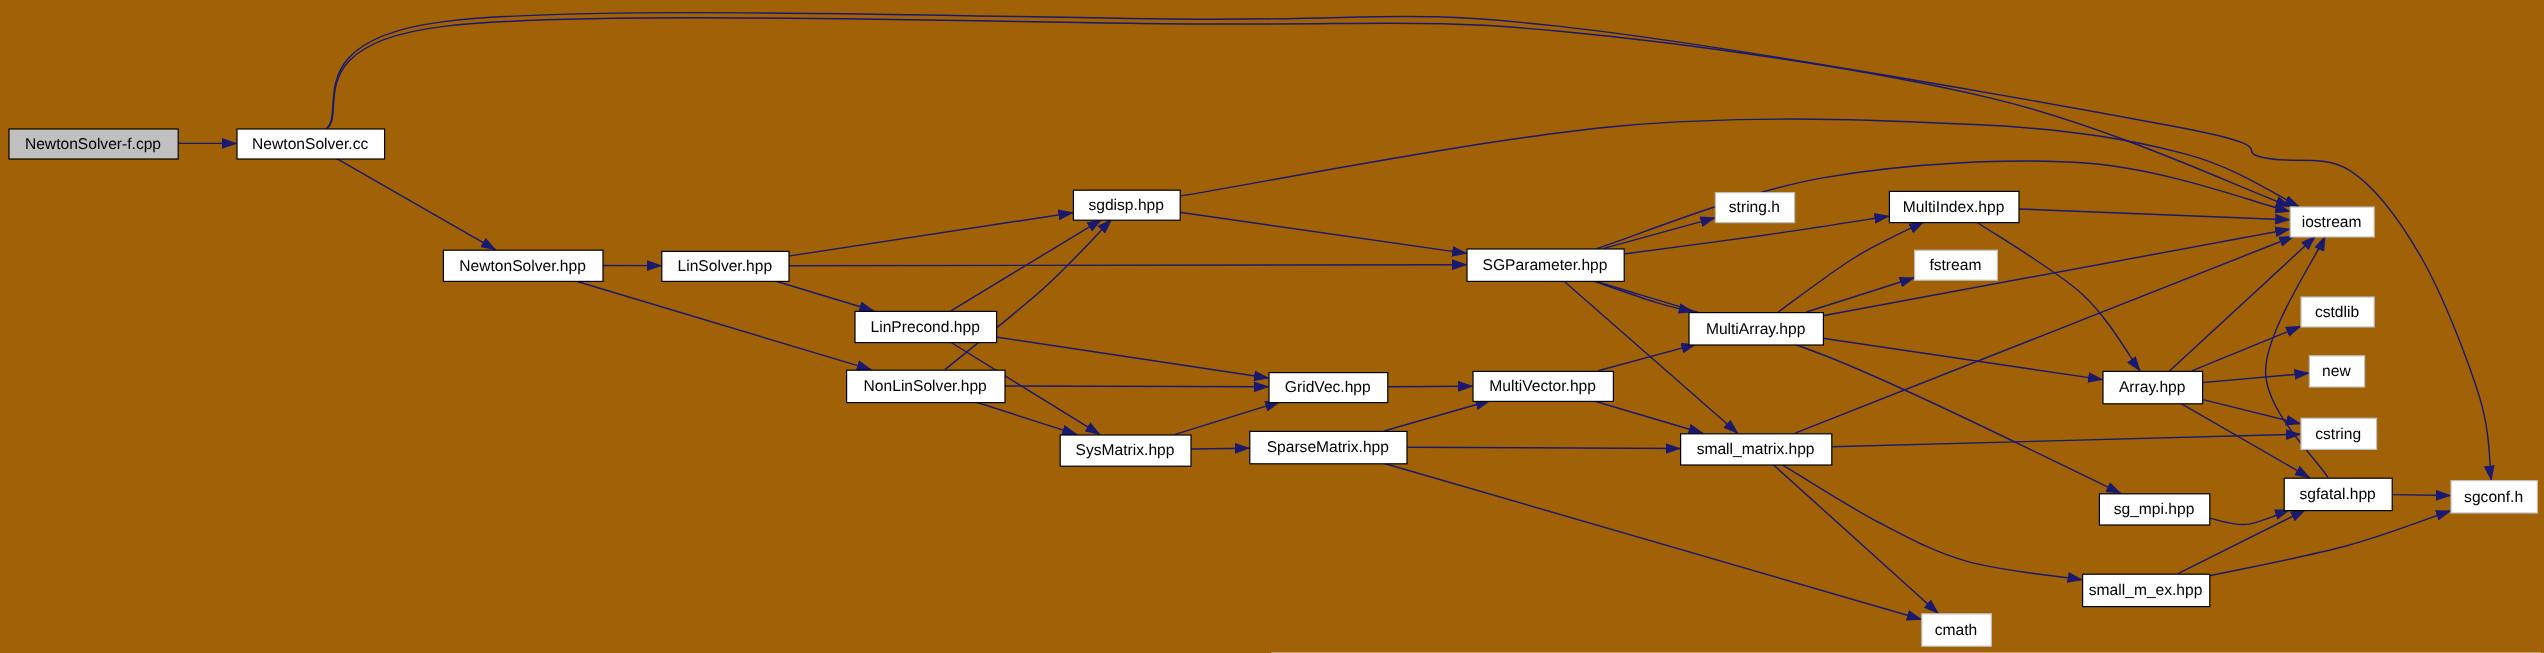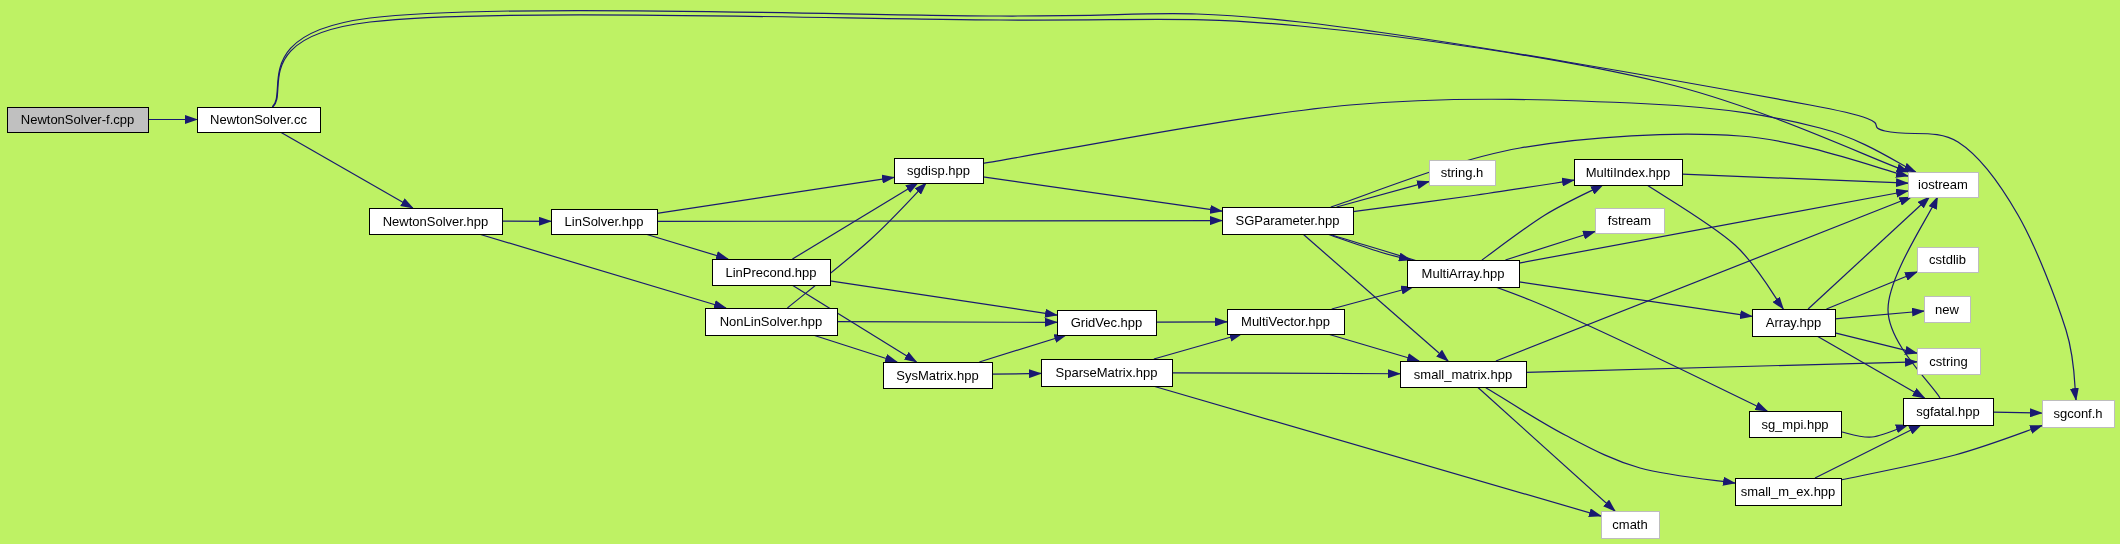--- a/index.html
+++ b/index.html
@@ -1,17 +1,17 @@
 <!DOCTYPE html>
 <html><head>
 <meta charset="utf-8">
 <style>
   html, body { margin:0; padding:0; background:#ffffff; }
   #canvas {
-    position:relative; width:2120px; height:544px; background:#bef264;
+    position:relative; width:2120px; height:544px; background:#a16207;
     font-family:"Liberation Sans", "DejaVu Sans", sans-serif;
     overflow:hidden;
   }
   svg { display:block; }
   .node-label {
     font-family:"Liberation Sans", "DejaVu Sans", sans-serif;
     font-size:13px;
     fill:#000000;
   }
   .edge { fill:none; stroke-width:1.2px; }

